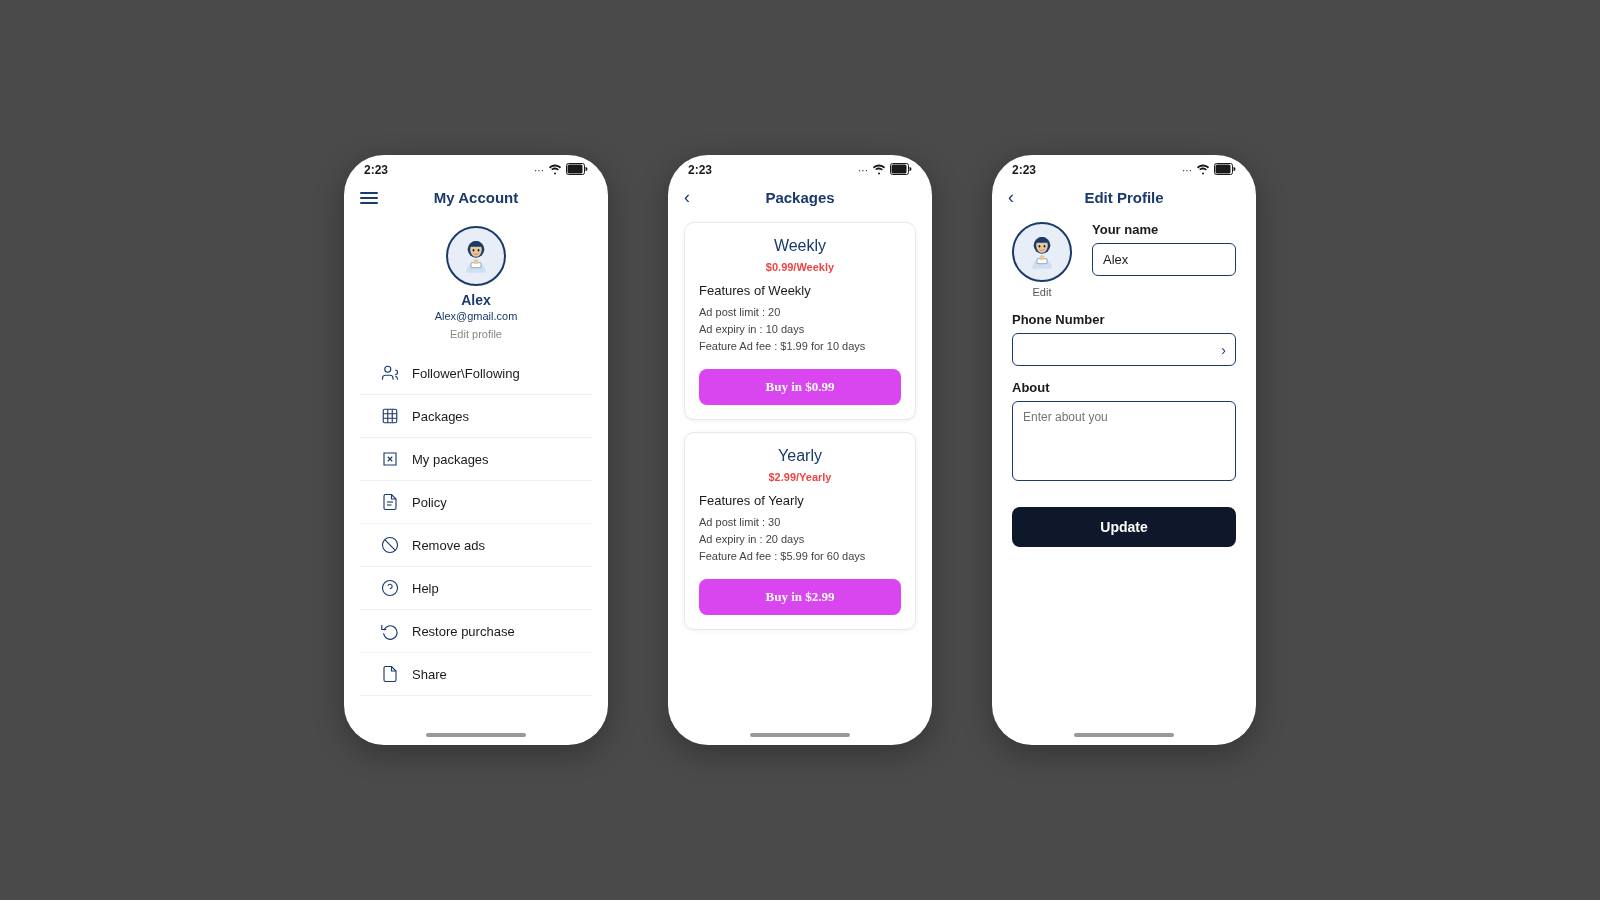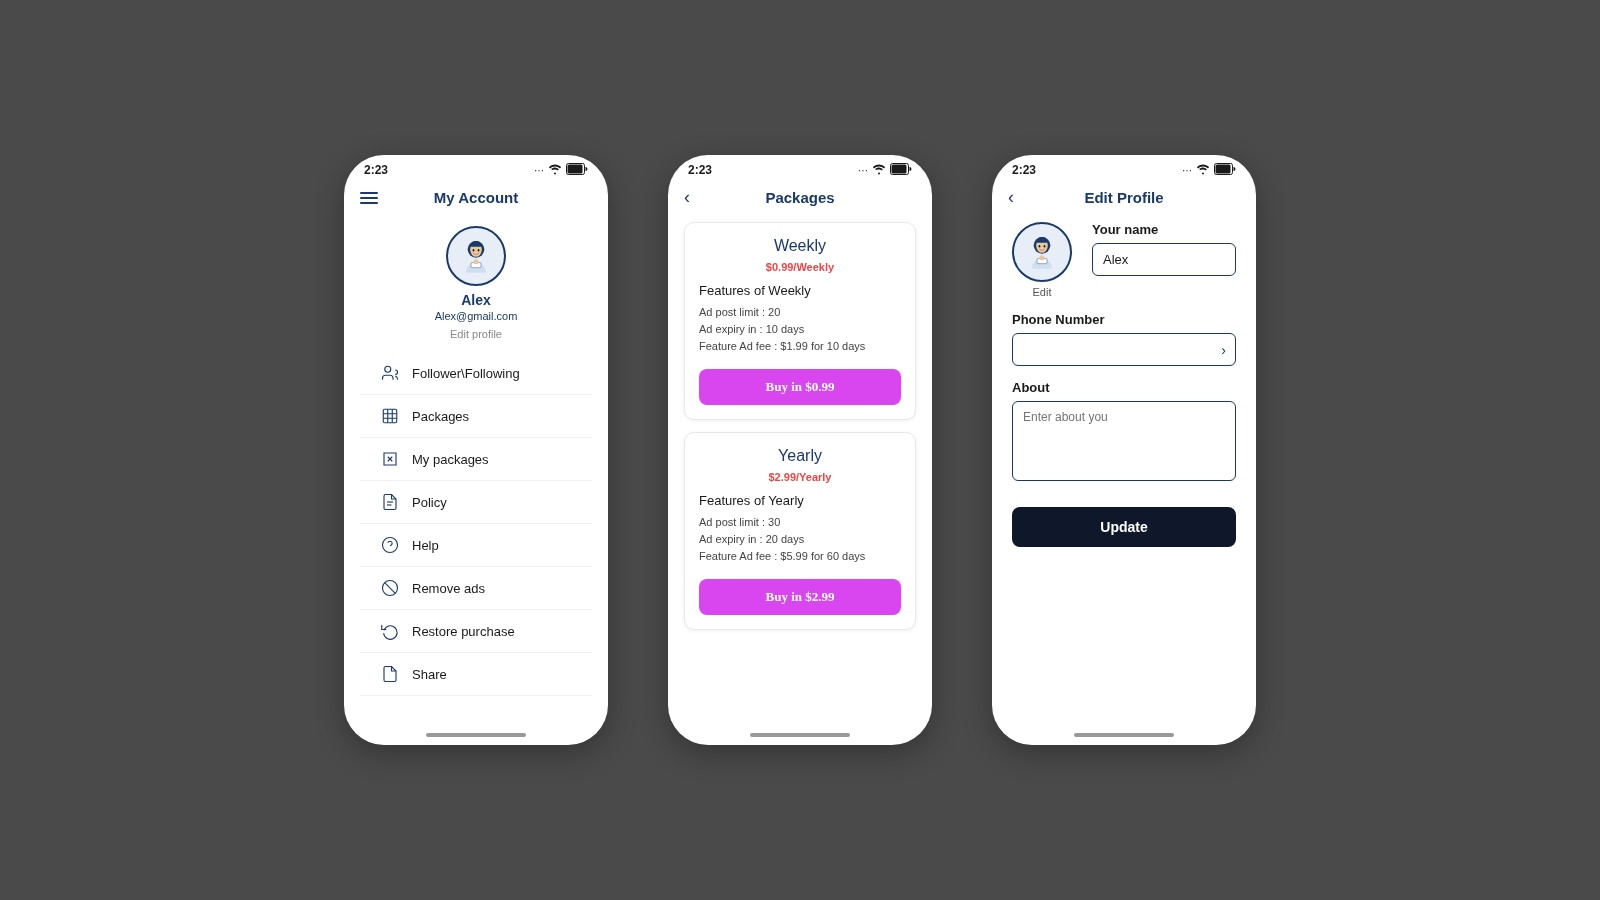--- a/index.html
+++ b/index.html
@@ -430,34 +430,34 @@
               <line x1="8" y1="12" x2="16" y2="12"></line>
               <line x1="8" y1="16" x2="14" y2="16"></line>
             </svg>
           </div>
       <span class="menu-item-label">Policy</span>
     </div>
         <div class="menu-item">
       <div class="menu-item-icon">
             <svg width="18" height="18" viewBox="0 0 24 24" fill="none" stroke="#1a3a6b" stroke-width="1.5">
               <circle cx="12" cy="12" r="10"></circle>
+              <line x1="4.93" y1="4.93" x2="19.07" y2="19.07"></line>
+            </svg>
+          </div>
+      <span class="menu-item-label">Remove ads</span>
+    </div>
+        <div class="menu-item">
+      <div class="menu-item-icon">
+            <svg width="18" height="18" viewBox="0 0 24 24" fill="none" stroke="#1a3a6b" stroke-width="1.5">
+              <circle cx="12" cy="12" r="10"></circle>
               <path d="M9.09 9a3 3 0 0 1 5.83 1c0 2-3 3-3 3"></path>
               <line x1="12" y1="17" x2="12.01" y2="17" stroke-width="2.5"></line>
             </svg>
           </div>
       <span class="menu-item-label">Help</span>
-    </div>
-        <div class="menu-item">
-      <div class="menu-item-icon">
-            <svg width="18" height="18" viewBox="0 0 24 24" fill="none" stroke="#1a3a6b" stroke-width="1.5">
-              <circle cx="12" cy="12" r="10"></circle>
-              <line x1="4.93" y1="4.93" x2="19.07" y2="19.07"></line>
-            </svg>
-          </div>
-      <span class="menu-item-label">Remove ads</span>
     </div>
         <div class="menu-item">
       <div class="menu-item-icon">
             <svg width="18" height="18" viewBox="0 0 24 24" fill="none" stroke="#1a3a6b" stroke-width="1.5">
               <polyline points="1,4 1,10 7,10"></polyline>
               <path d="M3.51 15a9 9 0 1 0 .49-4"></path>
             </svg>
           </div>
       <span class="menu-item-label">Restore purchase</span>
     </div>

